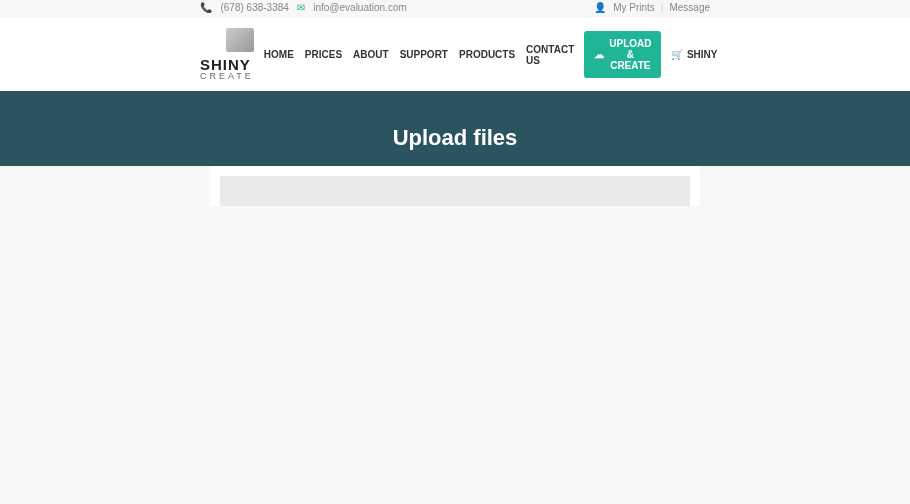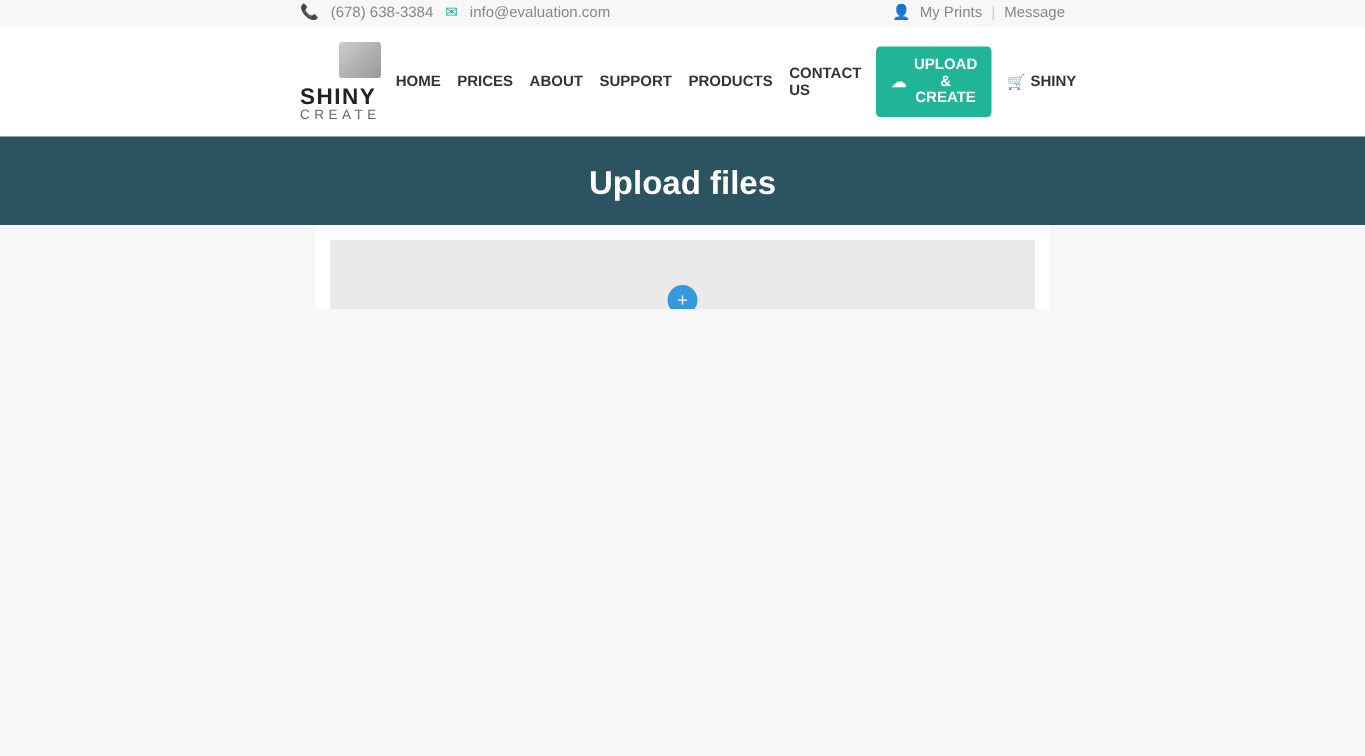--- a/index.html
+++ b/index.html
@@ -15,21 +15,21 @@
 .logo-img { width: 28px; height: 24px; background: linear-gradient(135deg, #ccc, #999); border-radius: 2px; position: relative; }
 .logo-img::before { content: ''; position: absolute; width: 28px; height: 24px; background: linear-gradient(135deg, #eee, #bbb); border-radius: 2px; top: -3px; left: -3px; z-index: -1; }
 .logo-text { display: flex; flex-direction: column; line-height: 1; }
 .logo-main { font-size: 15px; font-weight: bold; letter-spacing: 1px; color: #222; }
 .logo-sub { font-size: 9px; letter-spacing: 3px; color: #666; }
 .nav { display: flex; gap: 11px; align-items: center; font-size: 10px; font-weight: bold; }
 .nav a { color: #333; text-decoration: none; cursor: pointer; }
 .upload-btn { background: #21b598; color: #fff; padding: 7px 10px; border: none; border-radius: 3px; font-size: 10px; font-weight: bold; display: flex; align-items: center; gap: 5px; cursor: pointer; }
 .cloud-icon { color: #fff; }
 .cart { display: flex; align-items: center; gap: 3px; font-size: 10px; font-weight: bold; }
-.hero { background: #2b5360; padding: 18px 0 0 0; height: 115px; position: relative; }
+.hero { background: #2b5360; padding: 34px 0 0 0; height: 115px; position: relative; }
 .page-title { color: #fff; font-size: 22px; font-weight: bold; text-align: center; }
 .card { background: #fff; max-width: 490px; margin: 15px auto 0; padding: 10px 10px 20px; position: relative; z-index: 2; }
 .content-wrap { background: #f7f7f7; padding-bottom: 20px; }
 .dropzone { background: #eaeaea; padding: 30px 10px 20px; text-align: center; }
 .add-btn { width: 20px; height: 20px; border-radius: 50%; background: #3498db; color: #fff; display: inline-flex; align-items: center; justify-content: center; font-size: 12px; margin-bottom: 8px; cursor: pointer; }
 .add-text { font-size: 13px; color: #333; }
 .instructions { font-size: 10px; color: #666; padding: 12px 2px; line-height: 1.4; }
 .form { padding: 0 2px; }
 .form input[type="text"], .form input[type="email"] { width: 185px; padding: 4px 6px; font-size: 10px; border: 1px solid #ccc; margin-bottom: 8px; display: block; color: #555; }
 .form textarea { width: 185px; height: 48px; padding: 4px 6px; font-size: 10px; border: 1px solid #ccc; margin-bottom: 8px; display: block; color: #999; font-family: Arial; resize: both; }

